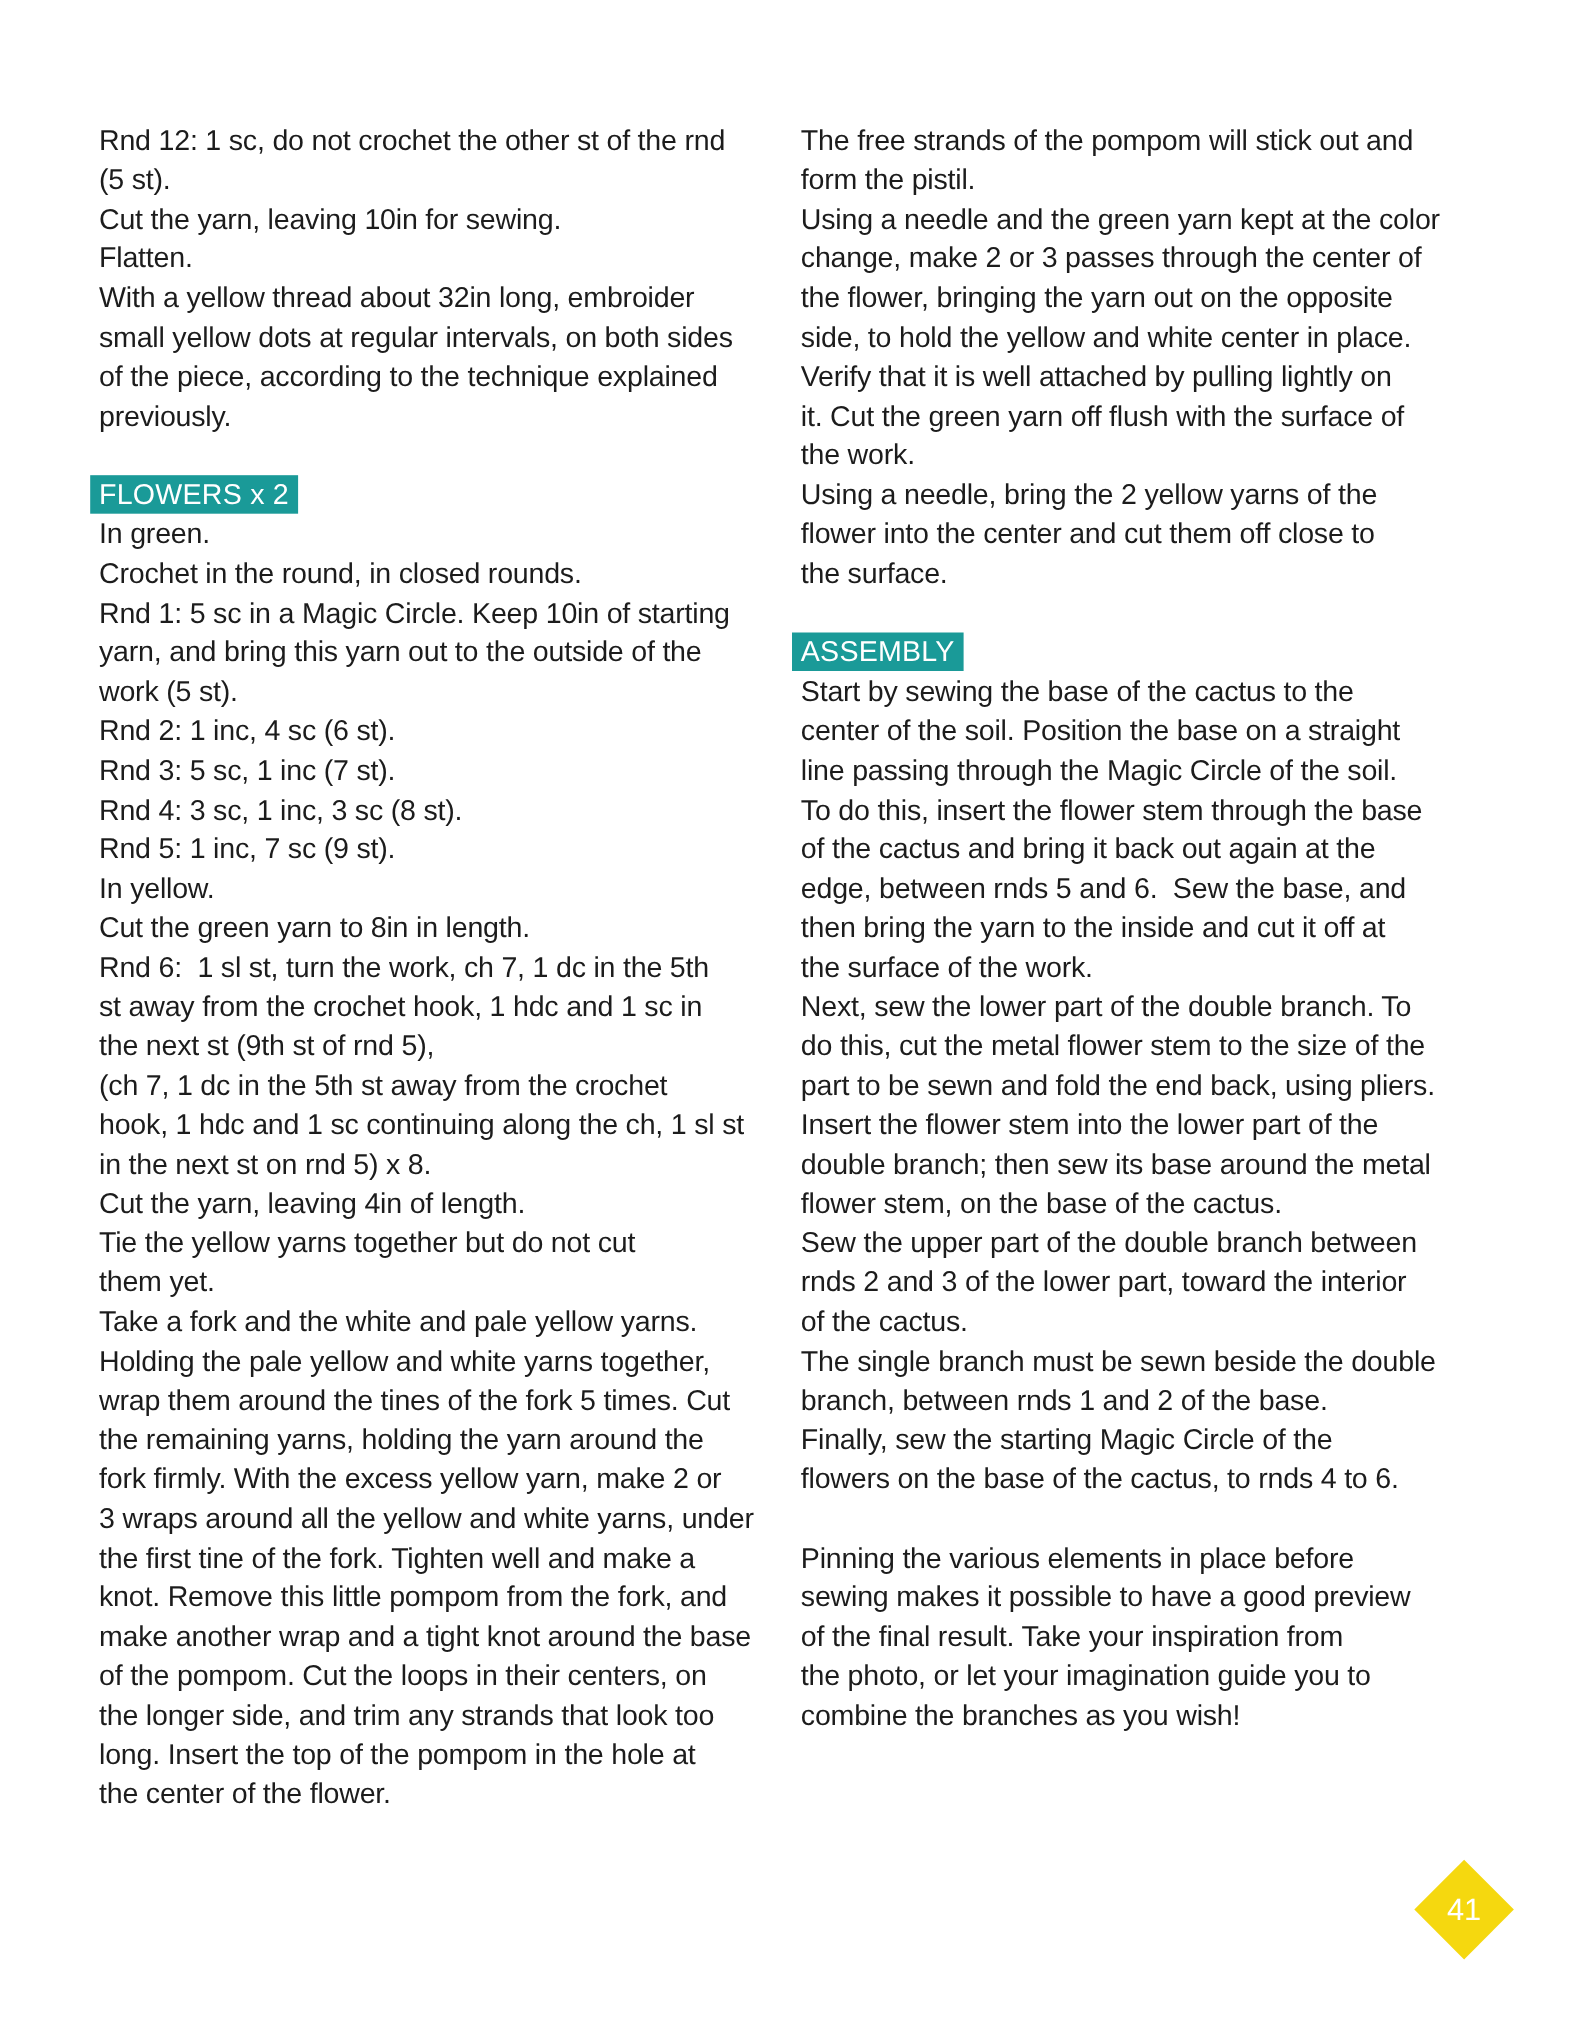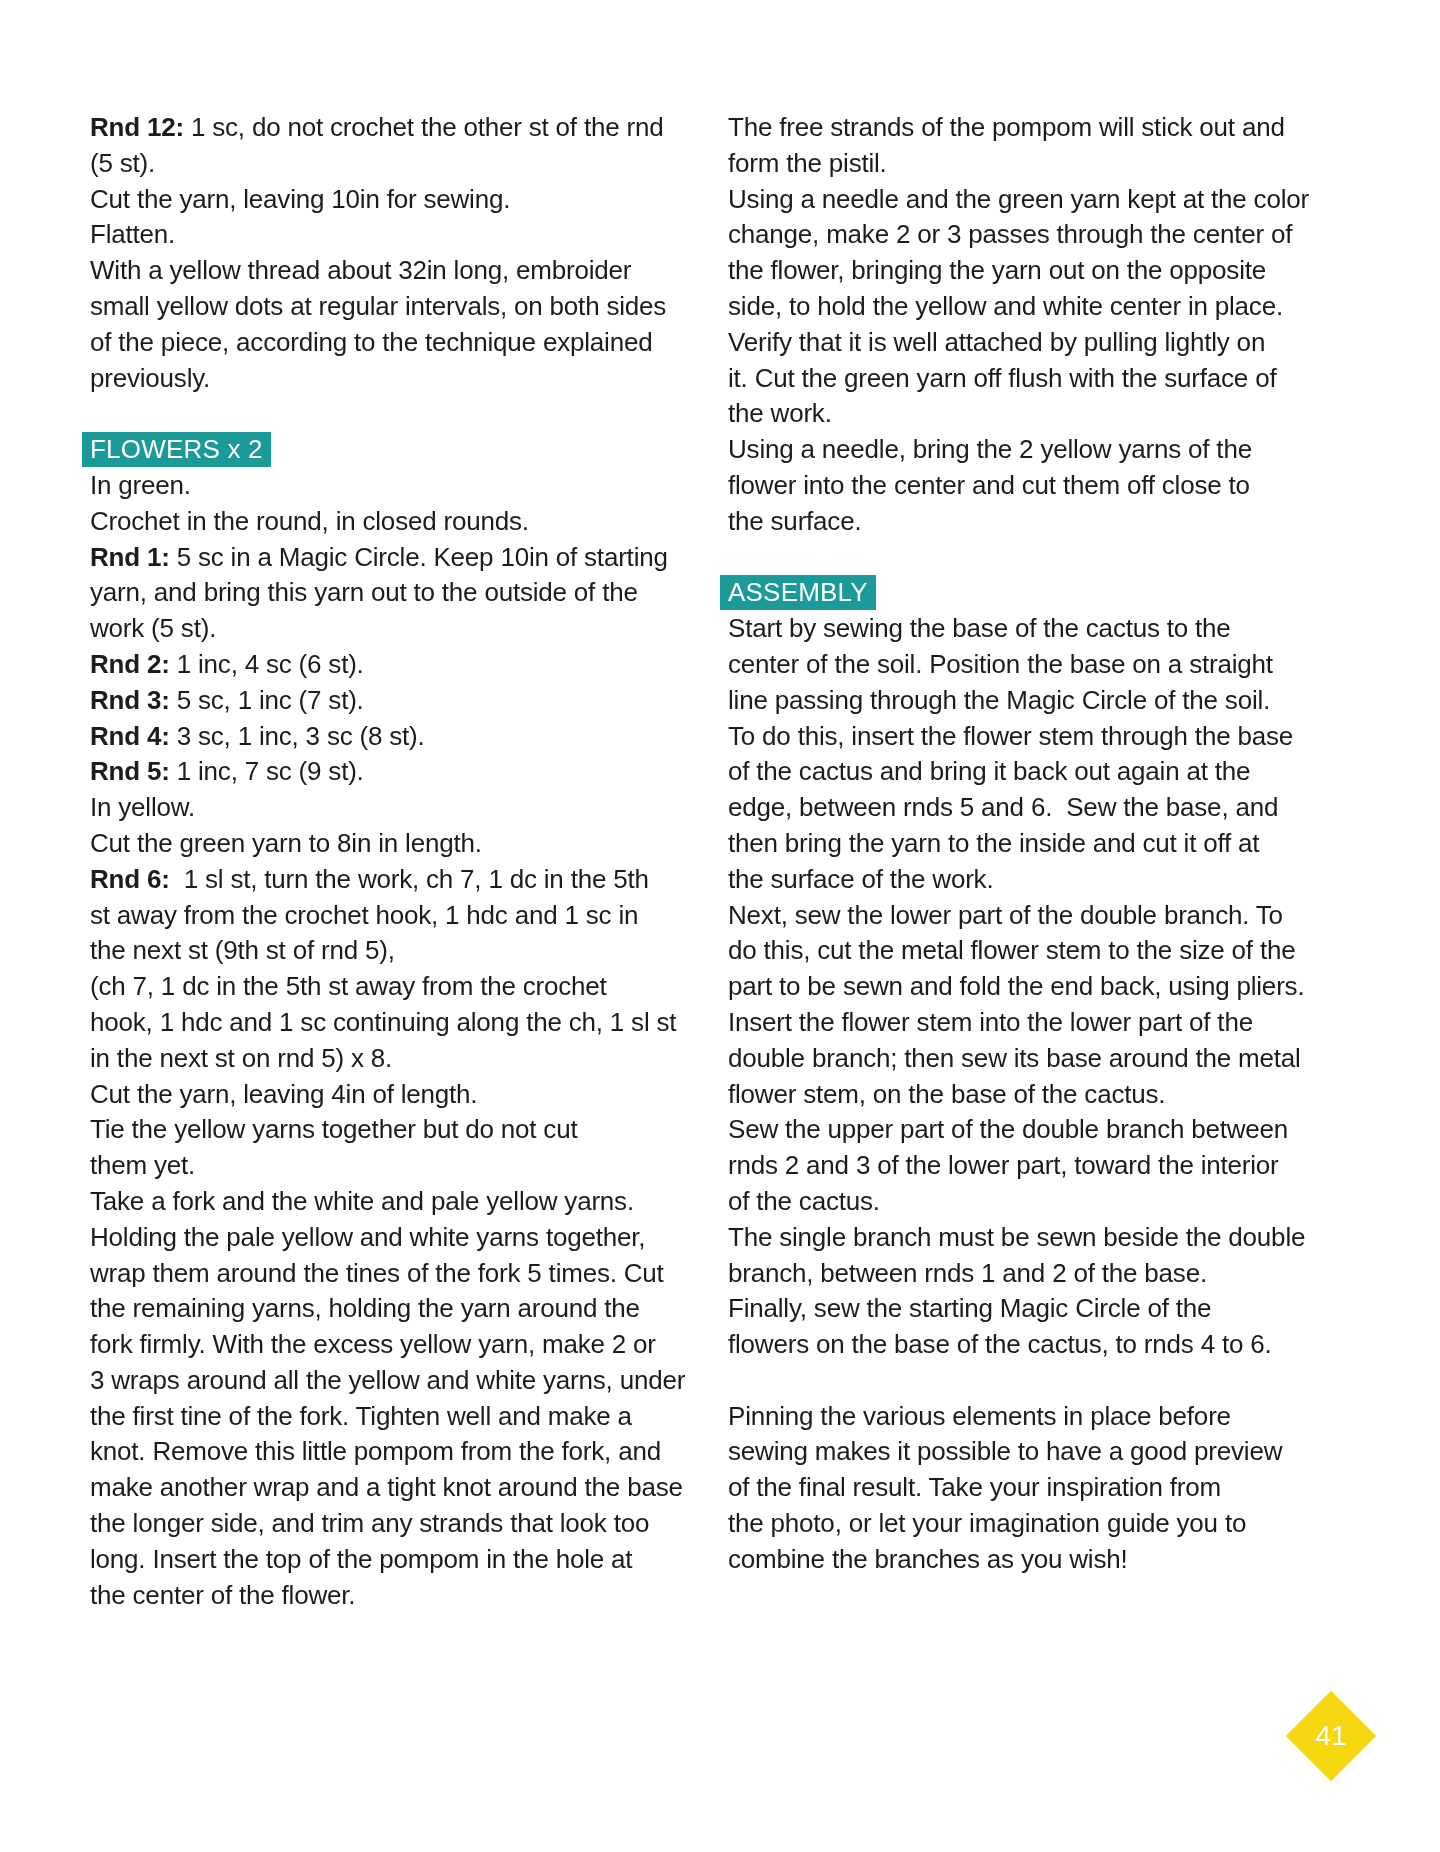--- a/index.html
+++ b/index.html
@@ -34,21 +34,21 @@
     }
     .col-right {
       left: 728px;
       width: 620px;
     }
     .line {
       display: block;
       white-space: nowrap;
     }
     .b {
-      font-weight: bold;
+      font-weight: normal;
     }
     .spacer {
       display: block;
       height: 35.8px;
     }
     .heading {
       display: inline-block;
       background: var(--accent, #1a9a98);
       color: #ffffff;
       font-weight: normal;
@@ -129,20 +129,21 @@
     <span class="line">them yet.</span>
     <span class="line">Take a fork and the white and pale yellow yarns.</span>
     <span class="line">Holding the pale yellow and white yarns together,</span>
     <span class="line">wrap them around the tines of the fork 5 times. Cut</span>
     <span class="line">the remaining yarns, holding the yarn around the</span>
     <span class="line">fork firmly. With the excess yellow yarn, make 2 or</span>
     <span class="line">3 wraps around all the yellow and white yarns, under</span>
     <span class="line">the first tine of the fork. Tighten well and make a</span>
     <span class="line">knot. Remove this little pompom from the fork, and</span>
     <span class="line">make another wrap and a tight knot around the base</span>
+    <span class="line">of the pompom. Cut the loops in their centers, on</span>
     <span class="line">the longer side, and trim any strands that look too</span>
     <span class="line">long. Insert the top of the pompom in the hole at</span>
     <span class="line">the center of the flower.</span>
   </div>
 
   <div class="column col-right">
     <span class="line">The free strands of the pompom will stick out and</span>
     <span class="line">form the pistil.</span>
     <span class="line">Using a needle and the green yarn kept at the color</span>
     <span class="line">change, make 2 or 3 passes through the center of</span>

